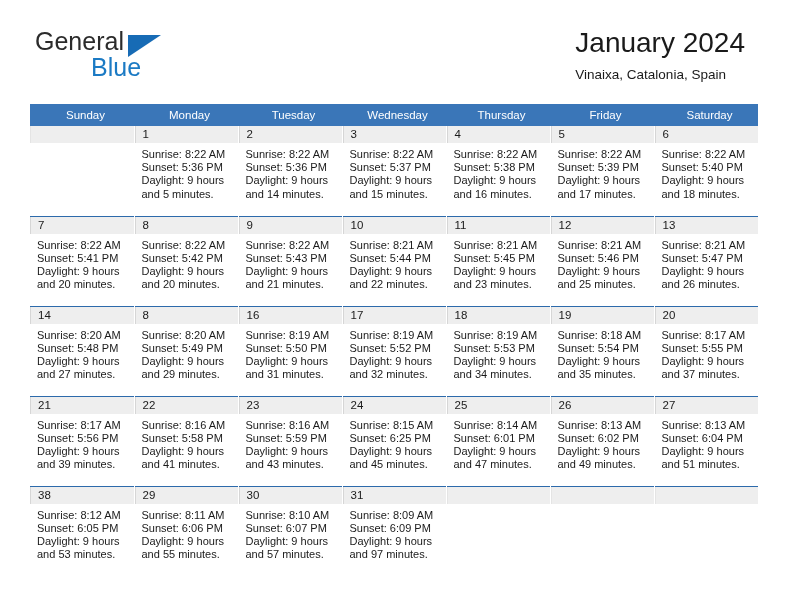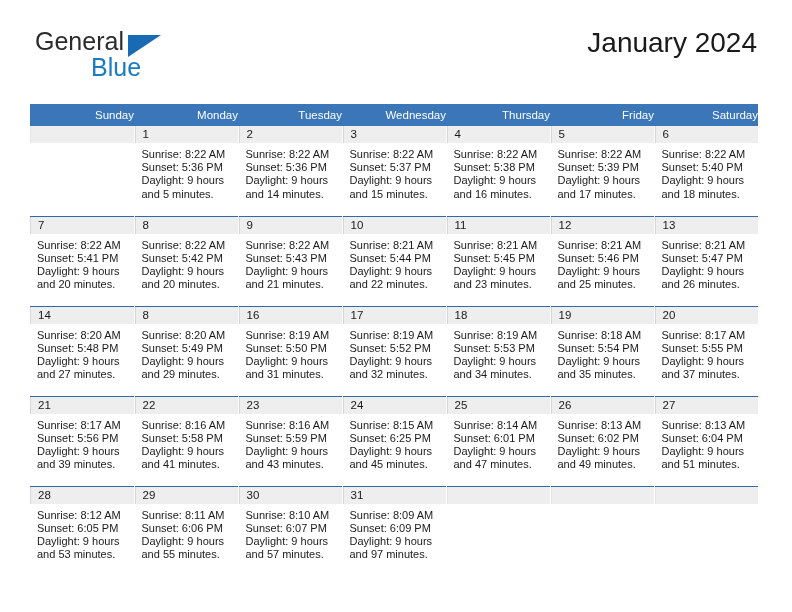--- a/index.html
+++ b/index.html
@@ -59,21 +59,21 @@
     position: absolute;
     left: 56px;
     top: 26px;
     font-size: 25px;
     color: #1b7ac4;
     line-height: 30px;
     font-weight: 400;
   }
   .title-block {
     position: absolute;
-    right: 0;
+    right: 12px;
     top: 0;
     text-align: left;
   }
   .cal-title {
     font-size: 28px;
     color: #1a1a1a;
     line-height: 34px;
     font-weight: 400;
     white-space: nowrap;
   }
@@ -98,21 +98,21 @@
     border-collapse: collapse;
     table-layout: fixed;
   }
   table.cal col { width: 104px; }
 
   thead th {
     background: #3a76b8;
     color: #ffffff;
     font-size: 11.5px;
     font-weight: 400;
-    text-align: right;
+    text-align: center;
     padding: 5px 0 5px 7px;
     height: 20px;
     box-sizing: border-box;
     border: none;
   }
 
   tbody tr.week-row > td {
     vertical-align: top;
     padding: 0;
     border-top: 1.5px solid #2c6aab;
@@ -158,20 +158,21 @@
   <div class="header">
 
     <div class="logo">
       <span class="logo-general">General</span>
       <span class="logo-tri"></span>
       <span class="logo-blue">Blue</span>
     </div>
 
     <div class="title-block">
       <div class="cal-title">January 2024</div>
+      <div class="cal-subtitle">Vinaixa, Catalonia, Spain</div>
     </div>
 
   </div>
 
   <div class="calendar">
     <table class="cal">
       <colgroup>
         <col>
           <col>
           <col>
@@ -441,21 +442,21 @@
               <div class="cell-body">
                 <div>Sunrise: 8:13 AM</div>
                 <div>Sunset: 6:04 PM</div>
                 <div>Daylight: 9 hours</div>
                 <div>and 51 minutes.</div>
               </div>
             </td>
           </tr>
           <tr class="week-row">
             <td class="day-cell">
-              <div class="daynum-band">28</div>
+              <div class="daynum-band">38</div>
               <div class="cell-body">
                 <div>Sunrise: 8:12 AM</div>
                 <div>Sunset: 6:05 PM</div>
                 <div>Daylight: 9 hours</div>
                 <div>and 53 minutes.</div>
               </div>
             </td>
             <td class="day-cell">
               <div class="daynum-band">29</div>
               <div class="cell-body">

